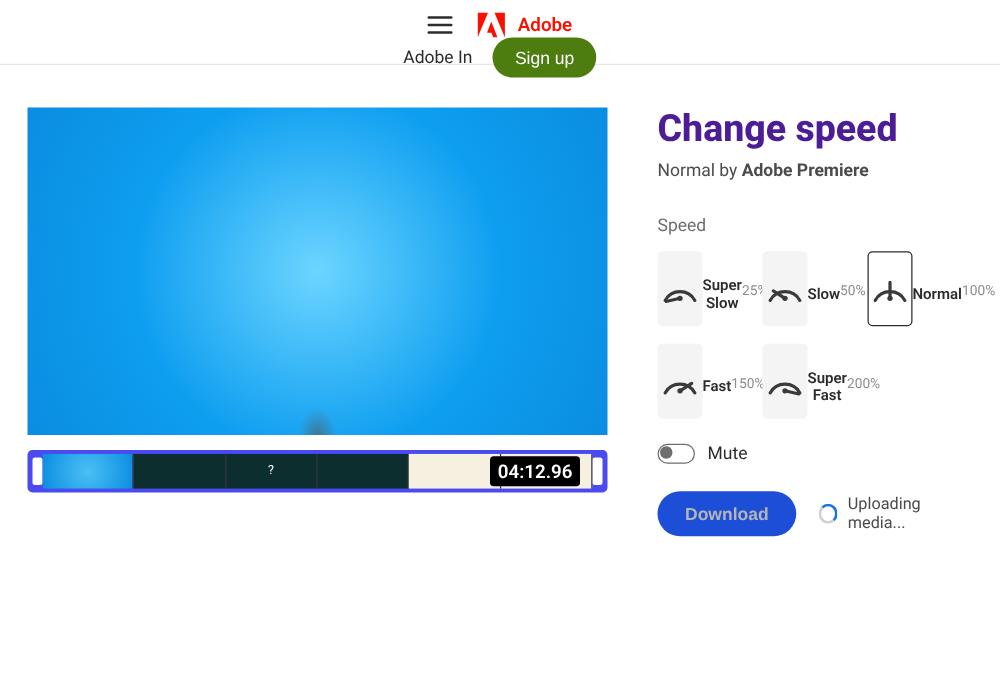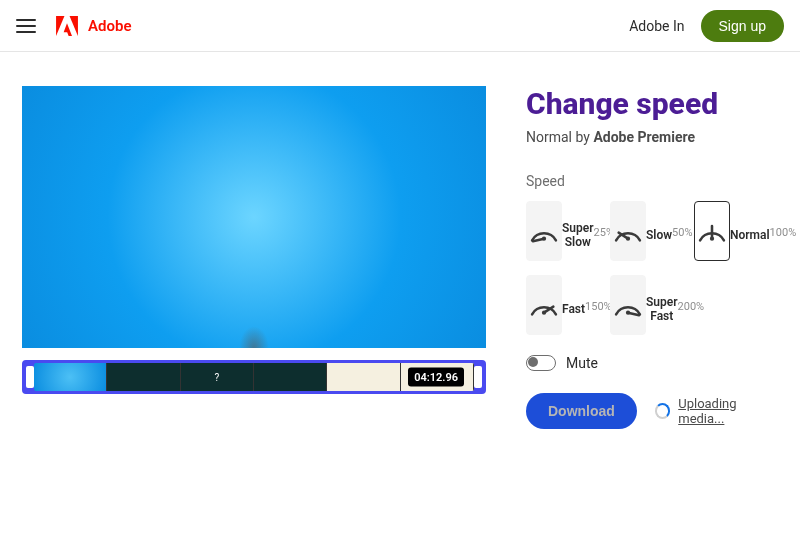--- a/index.html
+++ b/index.html
@@ -1,17 +1,17 @@
 <!DOCTYPE html>
 <html><head>
 <meta charset="utf-8">
 <style>
 * { margin: 0; padding: 0; box-sizing: border-box; }
 body { font-family: -apple-system, BlinkMacSystemFont, "Segoe UI", Roboto, sans-serif; background: #fff; width: 800px; height: 546px; overflow: hidden; }
-.header { display: flex; align-items: center; justify-content: space-between; padding: 10px 16px; border-bottom: 1px solid #e5e5e5; height: 52px; }
+.header { display: flex; align-items: center; justify-content: space-between; padding: 10px 16px; border-bottom: 1px solid #e5e5e5; height: 52px; flex-direction: column; }
 .header-left { display: flex; align-items: center; gap: 20px; }
 .hamburger { width: 20px; display: flex; flex-direction: column; gap: 4px; cursor: pointer; }
 .hamburger span { height: 2px; background: #2c2c2c; border-radius: 1px; }
 .brand { display: flex; align-items: center; gap: 10px; }
 .brand-name { font-size: 15px; font-weight: 600; color: #fa0f00; }
 .header-right { display: flex; align-items: center; gap: 16px; }
 .signin { font-size: 14px; color: #2c2c2c; cursor: pointer; }
 .signup { background: #4d7c0f; color: #fff; font-size: 14px; font-weight: 400; padding: 8px 18px; border-radius: 16px; border: none; cursor: pointer; }
 
 .main { display: flex; padding: 34px 20px 0 22px; gap: 40px; }
@@ -19,21 +19,21 @@
 .preview { width: 464px; height: 262px; background: radial-gradient(circle at 50% 50%, #6cd5ff 0%, #0e9ef0 55%, #0a8de0 100%); position: relative; }
 .smudge { position: absolute; bottom: 0; left: 50%; transform: translateX(-50%); width: 30px; height: 22px; background: radial-gradient(ellipse at 50% 100%, rgba(90,90,90,0.6), transparent 70%); }
 
 .timeline { margin-top: 12px; background: #4a4af0; border: 2px solid #4a4af0; border-radius: 4px; height: 34px; display: flex; align-items: center; padding: 0 2px; position: relative; }
 .timeline-inner { display: flex; width: 100%; height: 28px; gap: 0; overflow: hidden; border-radius: 2px; }
 .thumb { flex: 1; background: #1a3a3a; border-right: 1px solid #333; position: relative; }
 .thumb.t0 { background: radial-gradient(circle, #4cc0f5, #0a8de0); }
 .thumb.t1, .thumb.t2, .thumb.t3 { background: #0d2e2e; }
 .thumb.t4, .thumb.t5 { background: #f5f0e0; }
 .thumb-q { position: absolute; top: 50%; left: 50%; transform: translate(-50%,-50%); color: #fff; font-size: 10px; }
-.timecode { position: absolute; right: 20px; top: 50%; transform: translateY(-50%); background: #000; color: #fff; font-size: 11px; font-weight: 600; padding: 3px 6px; border-radius: 3px; z-index: 2; }
+.timecode { position: absolute; right: 20px; top: 50%; transform: translateY(-50%); background: #000; color: #fff; font-size: 15px; font-weight: 600; padding: 3px 6px; border-radius: 3px; z-index: 2; }
 .handle { width: 8px; height: 22px; background: #fff; border-radius: 2px; }
 
 .right { flex: 1; }
 .title { font-size: 30px; font-weight: 800; color: #4c1d95; margin-bottom: 8px; }
 .powered { font-size: 14px; color: #4b4b4b; margin-bottom: 28px; }
 .powered strong { font-weight: 700; }
 .speed-label { font-size: 14px; color: #6e6e6e; margin-bottom: 12px; }
 .speed-grid { display: flex; flex-wrap: wrap; gap: 14px; margin-bottom: 20px; }
 .speed-item { width: 70px; display: flex; align-items: center; cursor: pointer; }
 .speed-box { width: 70px; height: 60px; background: #f4f4f4; border: 1px solid #f4f4f4; border-radius: 4px; display: flex; align-items: center; justify-content: center; }
@@ -41,21 +41,21 @@
 .speed-name { font-size: 12px; font-weight: 600; color: #2c2c2c; margin-top: 8px; text-align: center; }
 .speed-pct { font-size: 11px; color: #8e8e8e; margin-top: 2px; }
 
 .mute-row { display: flex; align-items: center; gap: 10px; margin: 18px 0 22px; }
 .toggle { width: 30px; height: 16px; border: 1.5px solid #6e6e6e; border-radius: 10px; position: relative; cursor: pointer; background: #fff; }
 .toggle-knob { position: absolute; left: 1px; top: 1px; width: 10px; height: 10px; background: #6e6e6e; border-radius: 50%; }
 .mute-label { font-size: 14px; color: #2c2c2c; }
 
 .footer-row { display: flex; align-items: center; gap: 18px; }
 .download-btn { background: #1d4ed8; color: #b5b5b5; font-size: 14px; font-weight: 600; padding: 10px 22px; border-radius: 20px; border: none; cursor: not-allowed; }
-.uploading { display: flex; align-items: center; gap: 8px; font-size: 13px; color: #4b4b4b; text-decoration: underline; }
+.uploading { display: flex; align-items: center; gap: 8px; font-size: 13px; color: #4b4b4b; }
 .spinner { width: 16px; height: 16px; border: 2px solid #d0d0d0; border-top-color: #1473e6; border-right-color: #1473e6; border-radius: 50%; animation: spin 1s linear infinite; }
 @keyframes spin { to { transform: rotate(360deg); } }
 </style>
 </head>
 <body>
 
 <div class="header">
   <div class="header-left">
     <div class="hamburger">
       <span></span>

